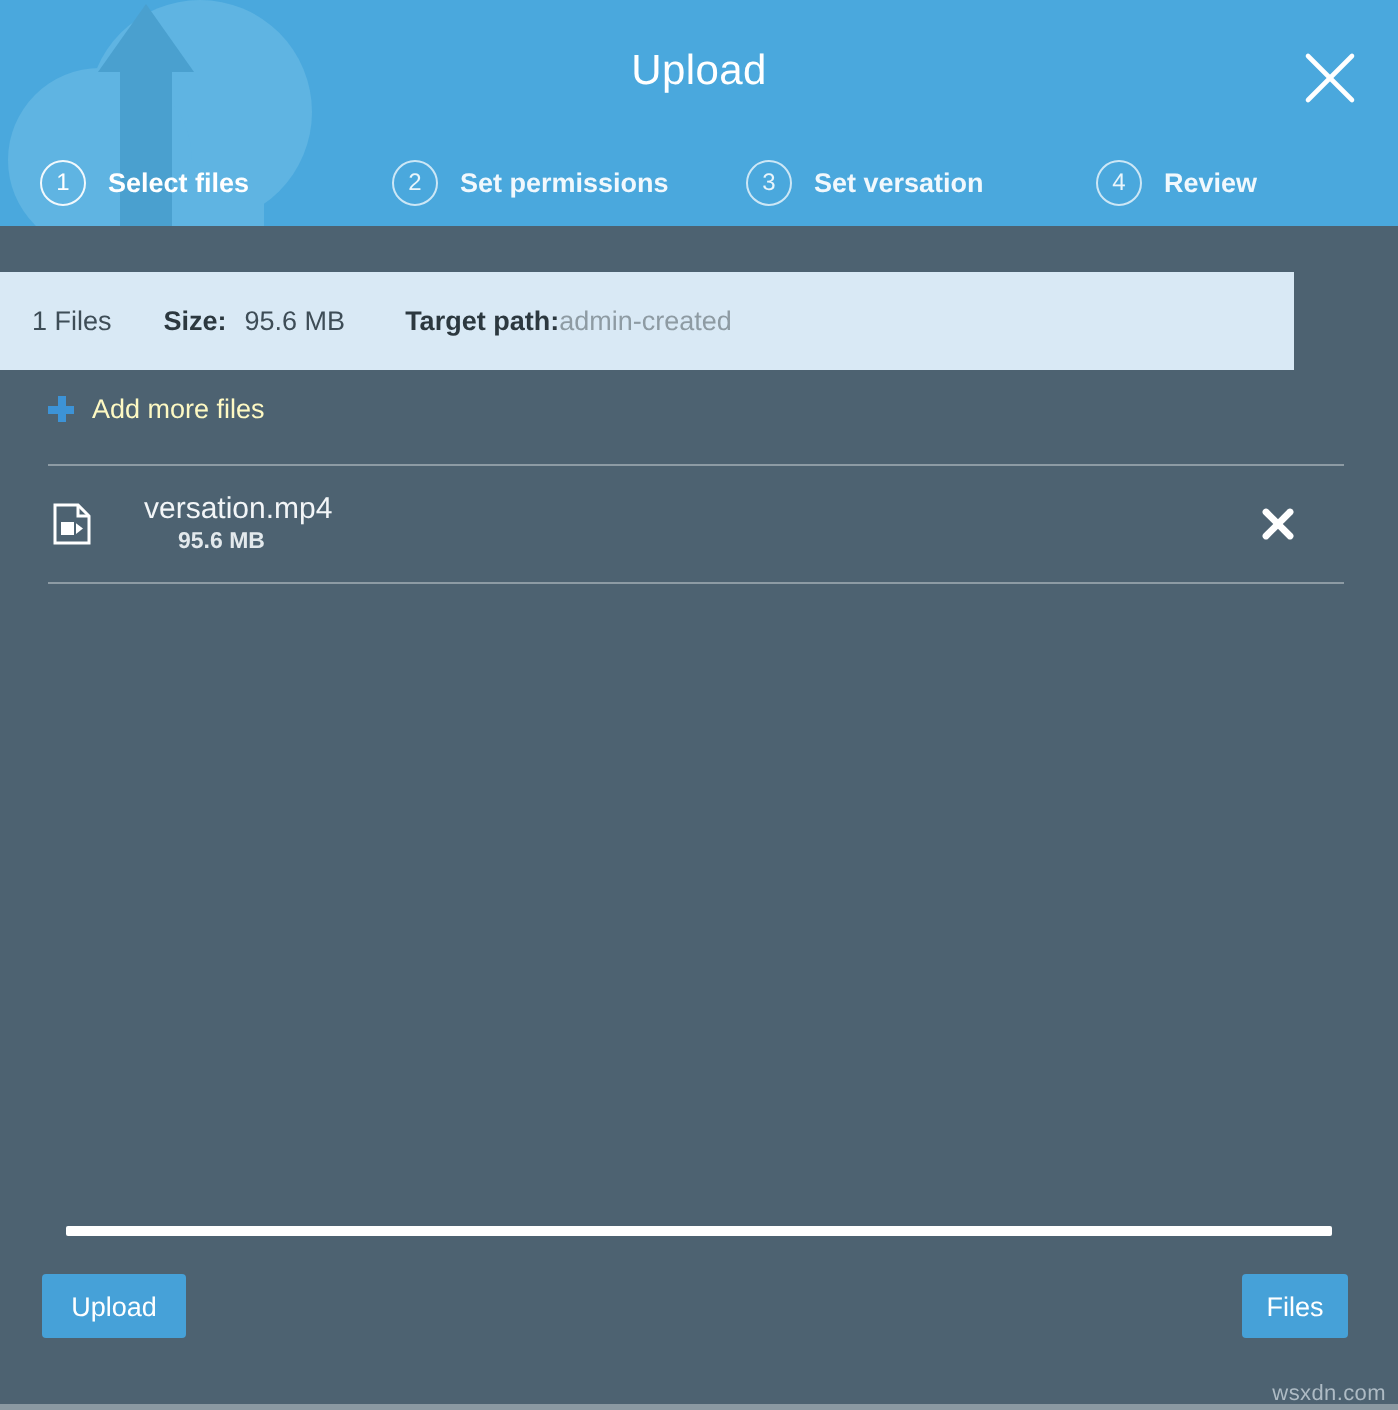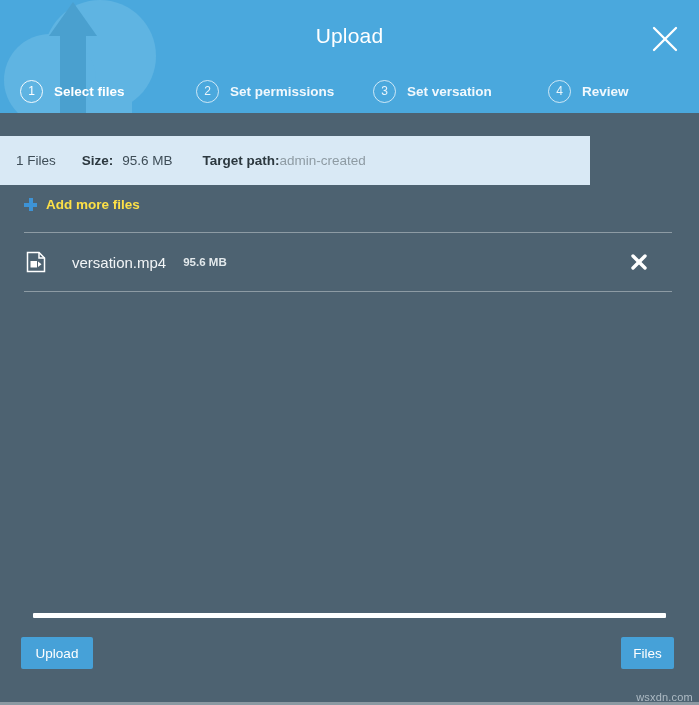--- a/index.html
+++ b/index.html
@@ -97,21 +97,21 @@
 
   
   .gap-strip {
     width: 699px;
     height: 23px;
     background: #4d6271;
   }
 
   
   .info-bar {
-    width: 590px;
+    width: 647px;
     height: 49px;
     background: #d9e9f5;
     display: flex;
     align-items: center;
     box-sizing: border-box;
     padding-left: 16px;
   }
   .info-files { color: #3e4d57; font-size: 13.5px; margin-right: 26px; }
   .info-size-label { color: #2c383f; font-size: 13.5px; font-weight: bold; margin-right: 9px; text-align: right; }
   .info-size-value { color: #3e4d57; font-size: 13.5px; margin-right: 30px; }
@@ -142,23 +142,23 @@
     flex: 0 0 auto;
   }
   .plus-icon::before, .plus-icon::after {
     content: "";
     position: absolute;
     background: #3d93d6;
   }
   .plus-icon::before { left: 0; top: 4.5px; width: 13px; height: 4px; }
   .plus-icon::after { top: 0; left: 4.5px; height: 13px; width: 4px; }
   .add-more-label {
-    color: #fde047;
+    color: #fef9c3;
     font-size: 13.5px;
-    font-weight: bold;
+    font-weight: normal;
   }
 
   .file-list {
     position: absolute;
     left: 24px;
     top: 47px;
     width: 648px;
   }
   .file-row {
     position: relative;
@@ -169,21 +169,21 @@
     align-items: center;
   }
   .file-icon {
     width: 20px;
     height: 22px;
     margin-left: 2px;
     margin-right: 26px;
     flex: 0 0 auto;
   }
   .file-icon svg { display: block; }
-  .file-meta { display: flex; flex-direction: row; justify-content: center; }
+  .file-meta { display: flex; flex-direction: column; justify-content: center; }
   .file-name {
     color: #f2f5f7;
     font-size: 15px;
     line-height: 17px;
   }
   .file-size {
     color: #e3e9ec;
     font-size: 11.5px;
     font-weight: bold;
     line-height: 15px;

